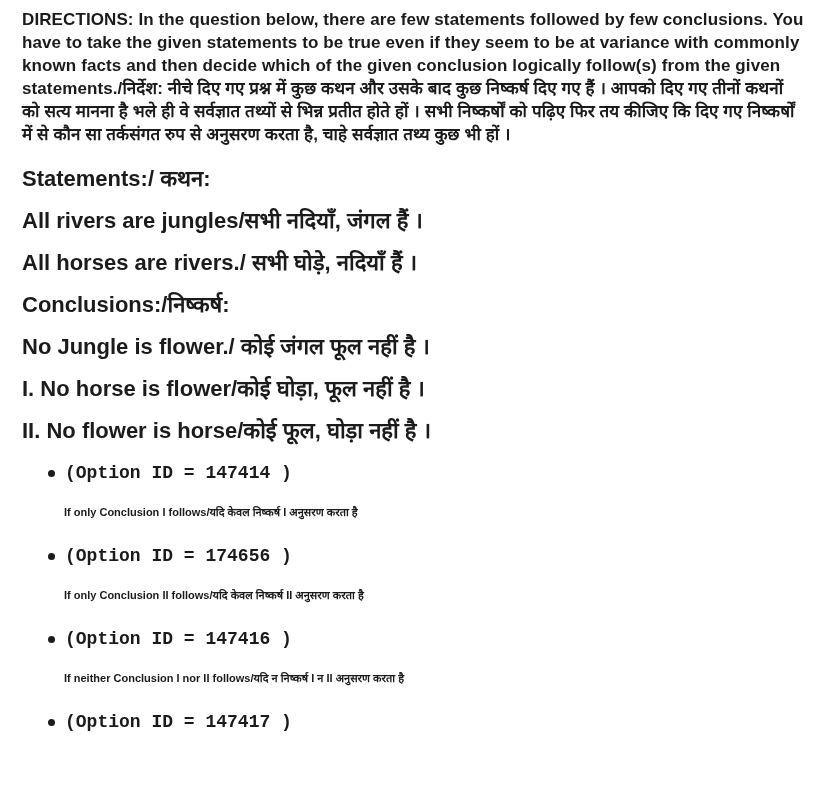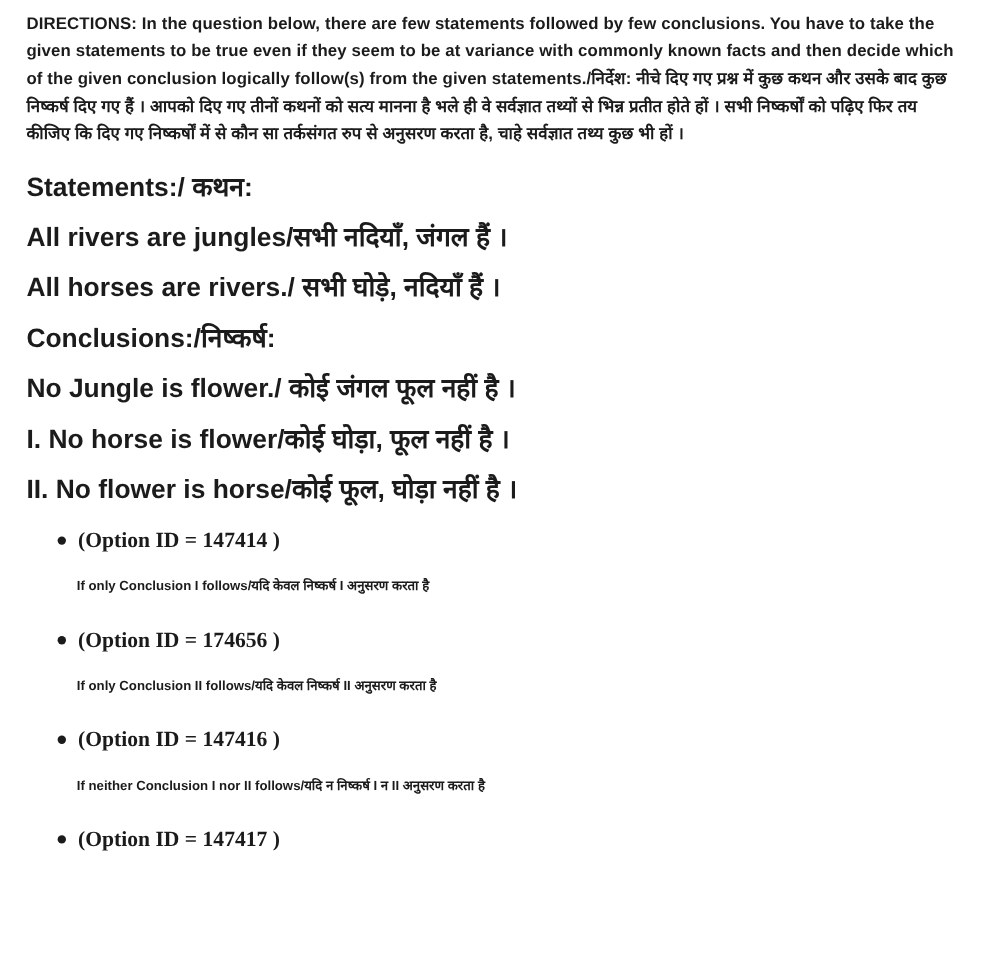--- a/index.html
+++ b/index.html
@@ -15,21 +15,21 @@
     font-family: "Liberation Sans", "DejaVu Sans", sans-serif;
     font-weight: bold;
     color: #1b1b1b;
   }
   .page {
     padding: 8px 24px 0 22px;
   }
   .directions {
     margin: 0 0 21px 0;
     width: 782px;
-    font-size: 14px;
+    font-size: 17px;
     line-height: 23px;
     letter-spacing: 0.1px;
   }
   .line {
     margin: 0 0 18px 0;
     font-size: 22px;
     line-height: 24px;
   }
   .options {
     list-style: none;
@@ -47,21 +47,21 @@
   .bullet {
     display: inline-block;
     width: 7px;
     height: 7px;
     border-radius: 50%;
     background: #1b1b1b;
     margin: 0 10px 0 26px;
     flex: 0 0 auto;
   }
   .opt-id {
-    font-family: Liberation Serif, serif;
+    font-family: Liberation Mono, monospace;
     font-weight: bold;
     font-size: 18px;
     line-height: 24px;
   }
   .opt-text {
     margin-left: 42px;
     font-size: 11px;
     line-height: 24px;
   }
 </style>

